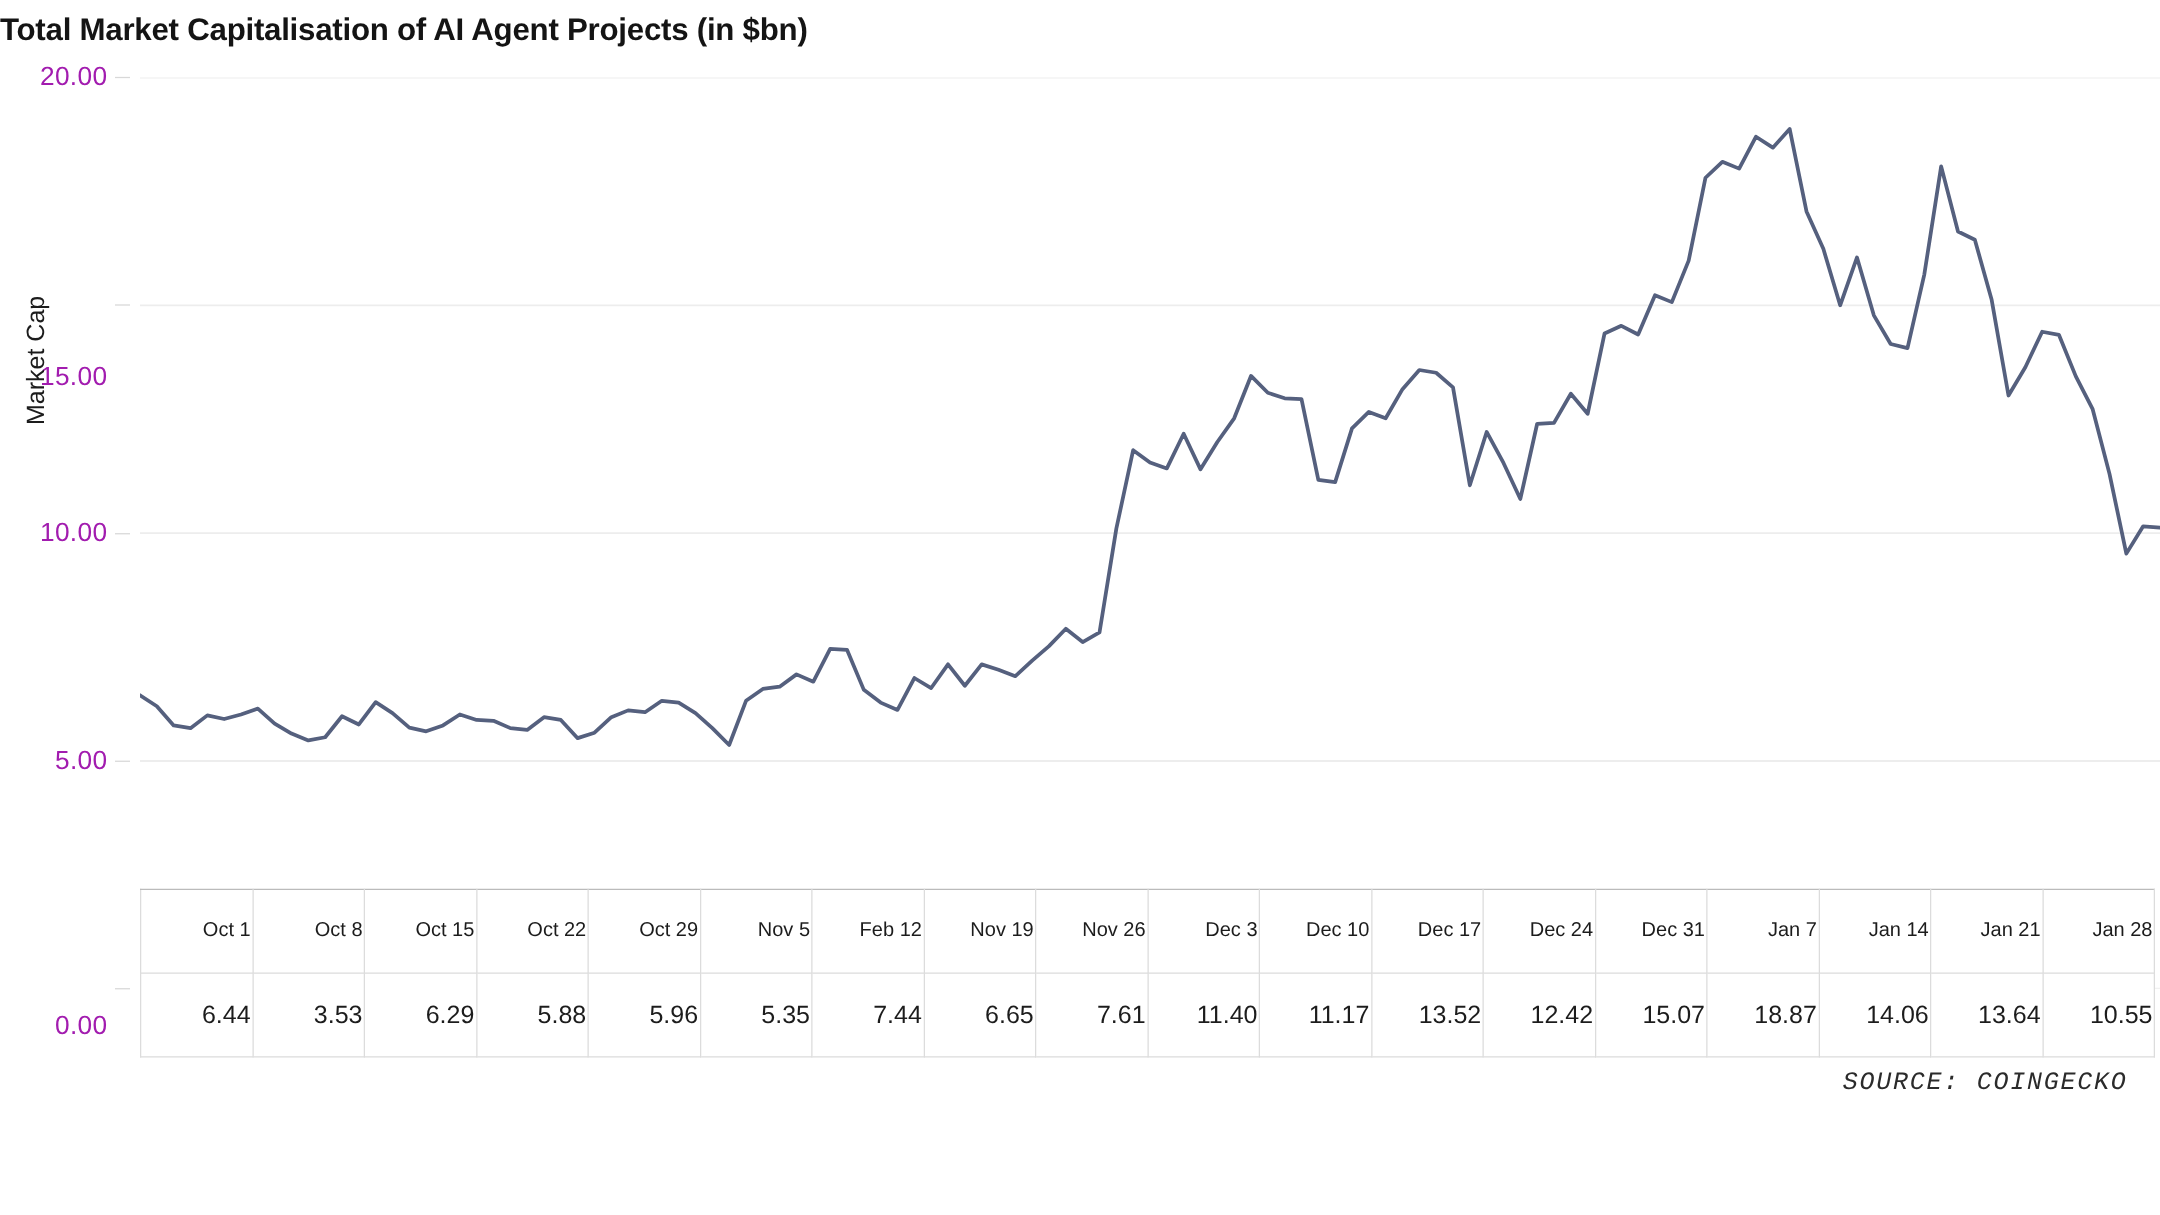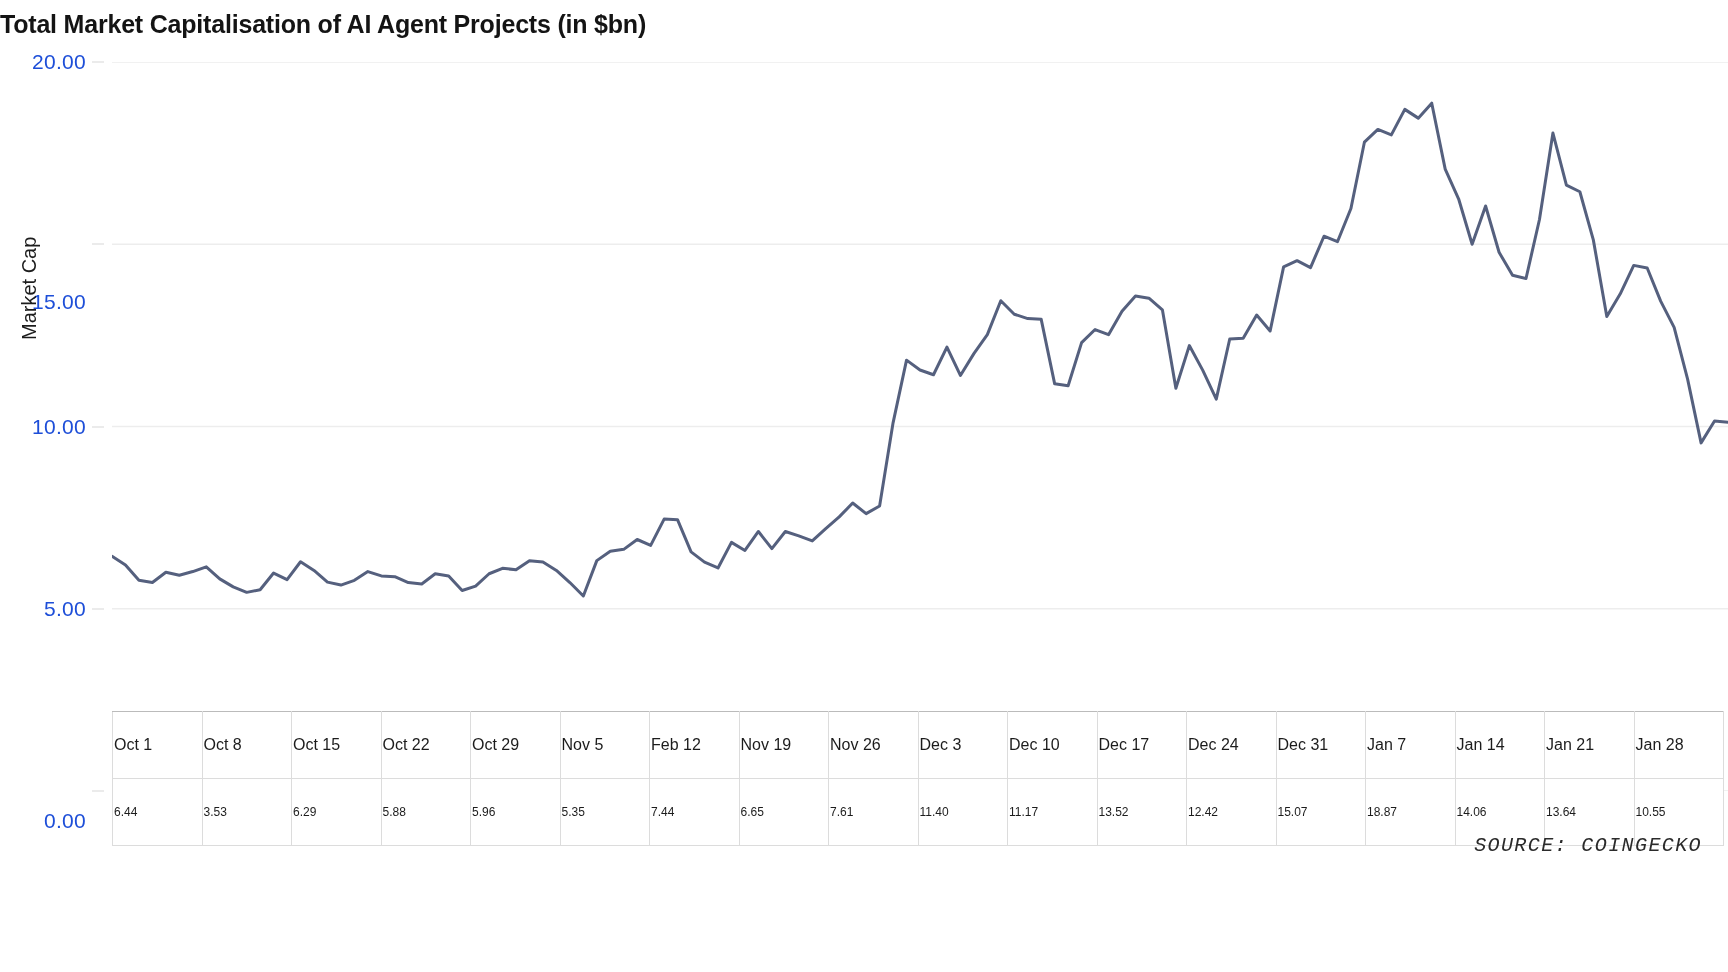--- a/index.html
+++ b/index.html
@@ -57,21 +57,21 @@
     left: 0;
     top: 62px;
     width: 104px;
     height: 729px;
   }
   .y-tick-label {
     position: absolute;
     right: 18px;
     transform: translateY(-50%);
     font-size: 21px;
-    color: #1d4ed8;
+    color: #a21caf;
     white-space: nowrap;
     letter-spacing: 0.3px;
   }
   .y-tick-dash {
     position: absolute;
     right: 0;
     width: 12px;
     height: 1px;
     background: #d8d8d8;
     transform: translateY(-50%);
@@ -95,50 +95,50 @@
     width: 1612px;
   }
   table#data-table {
     border-collapse: collapse;
     table-layout: fixed;
     width: 1612px;
     background: #ffffff;
   }
   table#data-table td {
     border: 1px solid #dcdcdc;
-    text-align: left;
+    text-align: right;
     vertical-align: middle;
     color: #1c1c1c;
     background: #ffffff;
   }
   table#data-table tr.header-row td {
     height: 64px;
     font-size: 16px;
     border-top: 1px solid #bbbbbb;
   }
   table#data-table tr.value-row td {
     height: 64px;
-    font-size: 12px;
+    font-size: 20px;
   }
 
   
   #x-axis-title {
     position: absolute;
     left: 0;
     top: 845px;
     width: 1728px;
     text-align: center;
     font-size: 25px;
     color: #1c1c1c;
     letter-spacing: -0.3px;
   }
   #source-note {
     position: absolute;
     right: 26px;
-    top: 834px;
+    top: 855px;
     font-family: "Liberation Mono", "DejaVu Sans Mono", monospace;
     font-style: italic;
     font-size: 20px;
     letter-spacing: 1.4px;
     color: #2b2b2b;
   }
 </style>
 </head>
 <body>
 

